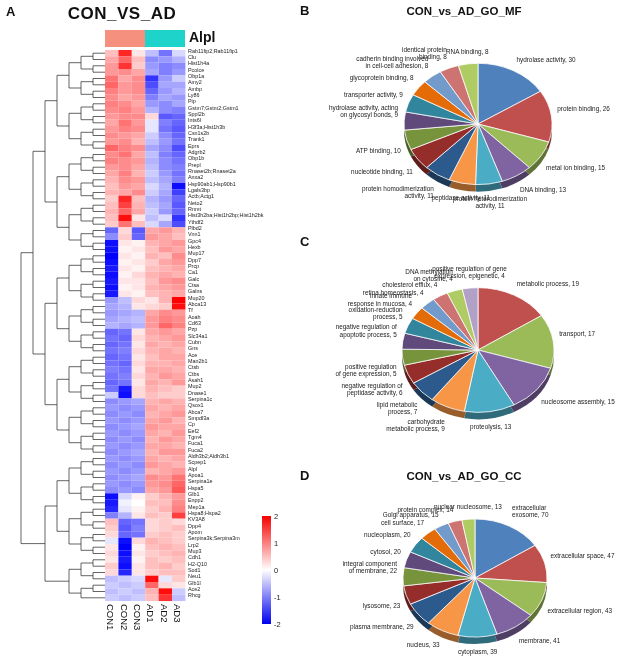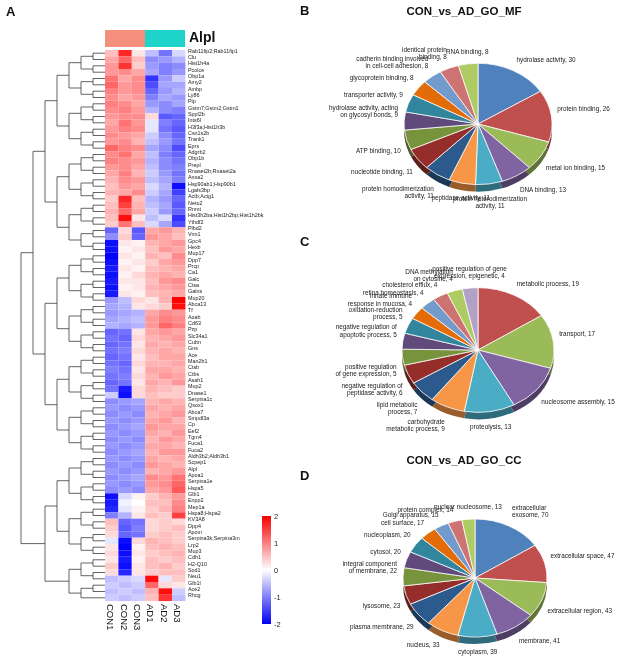--- a/index.html
+++ b/index.html
@@ -29,20 +29,21 @@
 </head>
 <body>
 
 <div id="figure">
 
   <span class="panel-letter" style="left:6px;top:4px">A</span>
   <span class="panel-letter" style="left:300px;top:3px">B</span>
   <span class="panel-letter" style="left:300px;top:234px">C</span>
   <span class="panel-letter" style="left:300px;top:468px">D</span>
 
+  <div id="titleA">CON_VS_AD</div>
   <div id="groupbar">
       <div style="background: rgb(245, 144, 127); width: 50%;"></div>
       <div style="background: rgb(30, 211, 201); width: 50%;"></div>
     </div>
   <div id="group-label">Alpl</div>
   <svg id="panelA-svg" width="295" height="669">
       <rect x="105.0" y="50.00" width="13.4" height="6.38" fill="rgb(255,191,191)"></rect>
       <rect x="118.4" y="50.00" width="13.4" height="6.38" fill="rgb(255,38,38)"></rect>
       <rect x="131.8" y="50.00" width="13.4" height="6.38" fill="rgb(255,230,230)"></rect>
       <rect x="145.2" y="50.00" width="13.4" height="6.38" fill="rgb(191,191,255)"></rect>
@@ -751,21 +752,21 @@
   <div id="legend-bar"></div>
   <div id="legend-ticks">
       <span style="top: 512px;">2</span>
       <span style="top: 539px;">1</span>
       <span style="top: 566px;">0</span>
       <span style="top: 593px;">-1</span>
       <span style="top: 620px;">-2</span>
     </div>
 
   <div class="pie-title" style="top:5px">CON_vs_AD_GO_MF</div>
-  <div class="pie-title" style="top:454px">CON_vs_AD_GO_CC</div>
+  <div class="pie-title" style="top:470px">CON_vs_AD_GO_CC</div>
   <svg id="pieB" class="pie-svg" style="top:14px" width="338" height="218">
       <path d="M183,117 L183.0,56.3 A74,60.68 0 0 1 245.4,84.3 Z" fill="rgb(49,80,117)"></path>
       <path d="M183,117 L245.4,84.3 A74,60.68 0 0 1 253.7,135.0 Z" fill="rgb(119,50,48)"></path>
       <path d="M183,117 L253.7,135.0 A74,60.68 0 0 1 234.4,160.6 Z" fill="rgb(96,116,55)"></path>
       <path d="M183,117 L234.4,160.6 A74,60.68 0 0 1 207.3,174.3 Z" fill="rgb(79,62,100)"></path>
       <path d="M183,117 L207.3,174.3 A74,60.68 0 0 1 180.5,177.6 Z" fill="rgb(47,107,123)"></path>
       <path d="M183,117 L180.5,177.6 A74,60.68 0 0 1 154.1,172.9 Z" fill="rgb(153,93,43)"></path>
       <path d="M183,117 L154.1,172.9 A74,60.68 0 0 1 131.6,160.6 Z" fill="rgb(27,56,87)"></path>
       <path d="M183,117 L131.6,160.6 A74,60.68 0 0 1 115.9,142.5 Z" fill="rgb(92,29,27)"></path>
       <path d="M183,117 L115.9,142.5 A74,60.68 0 0 1 109.4,123.1 Z" fill="rgb(74,91,37)"></path>

